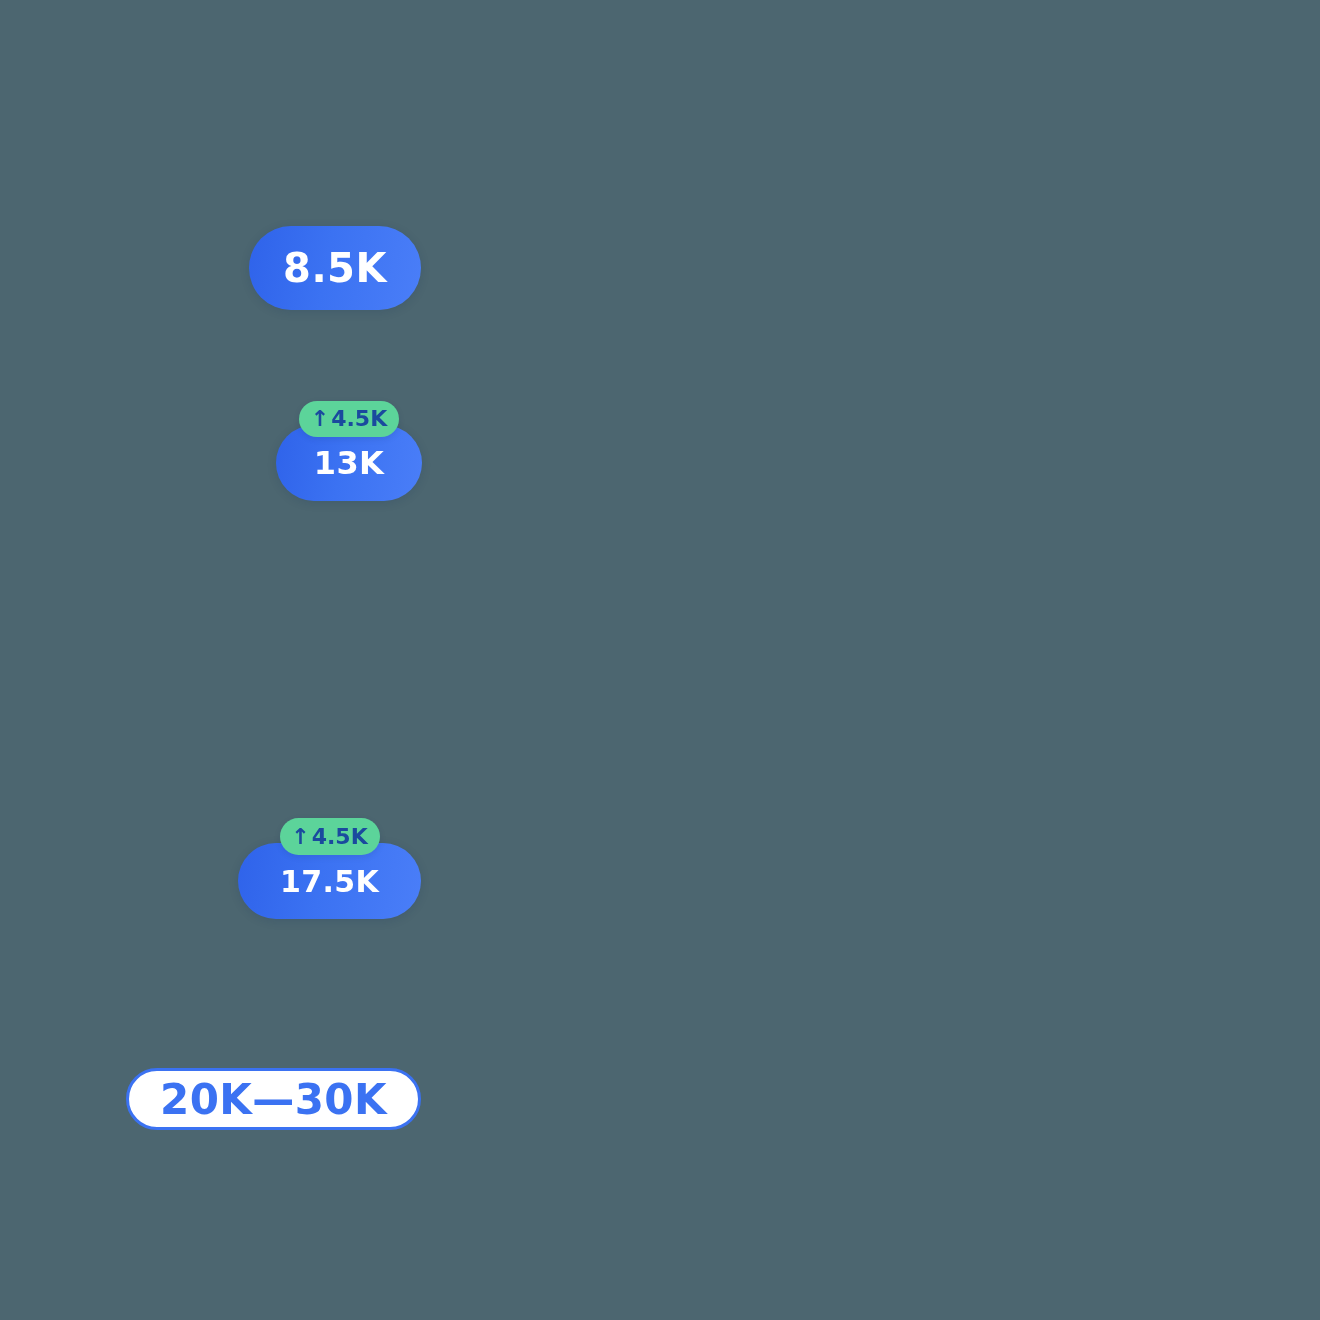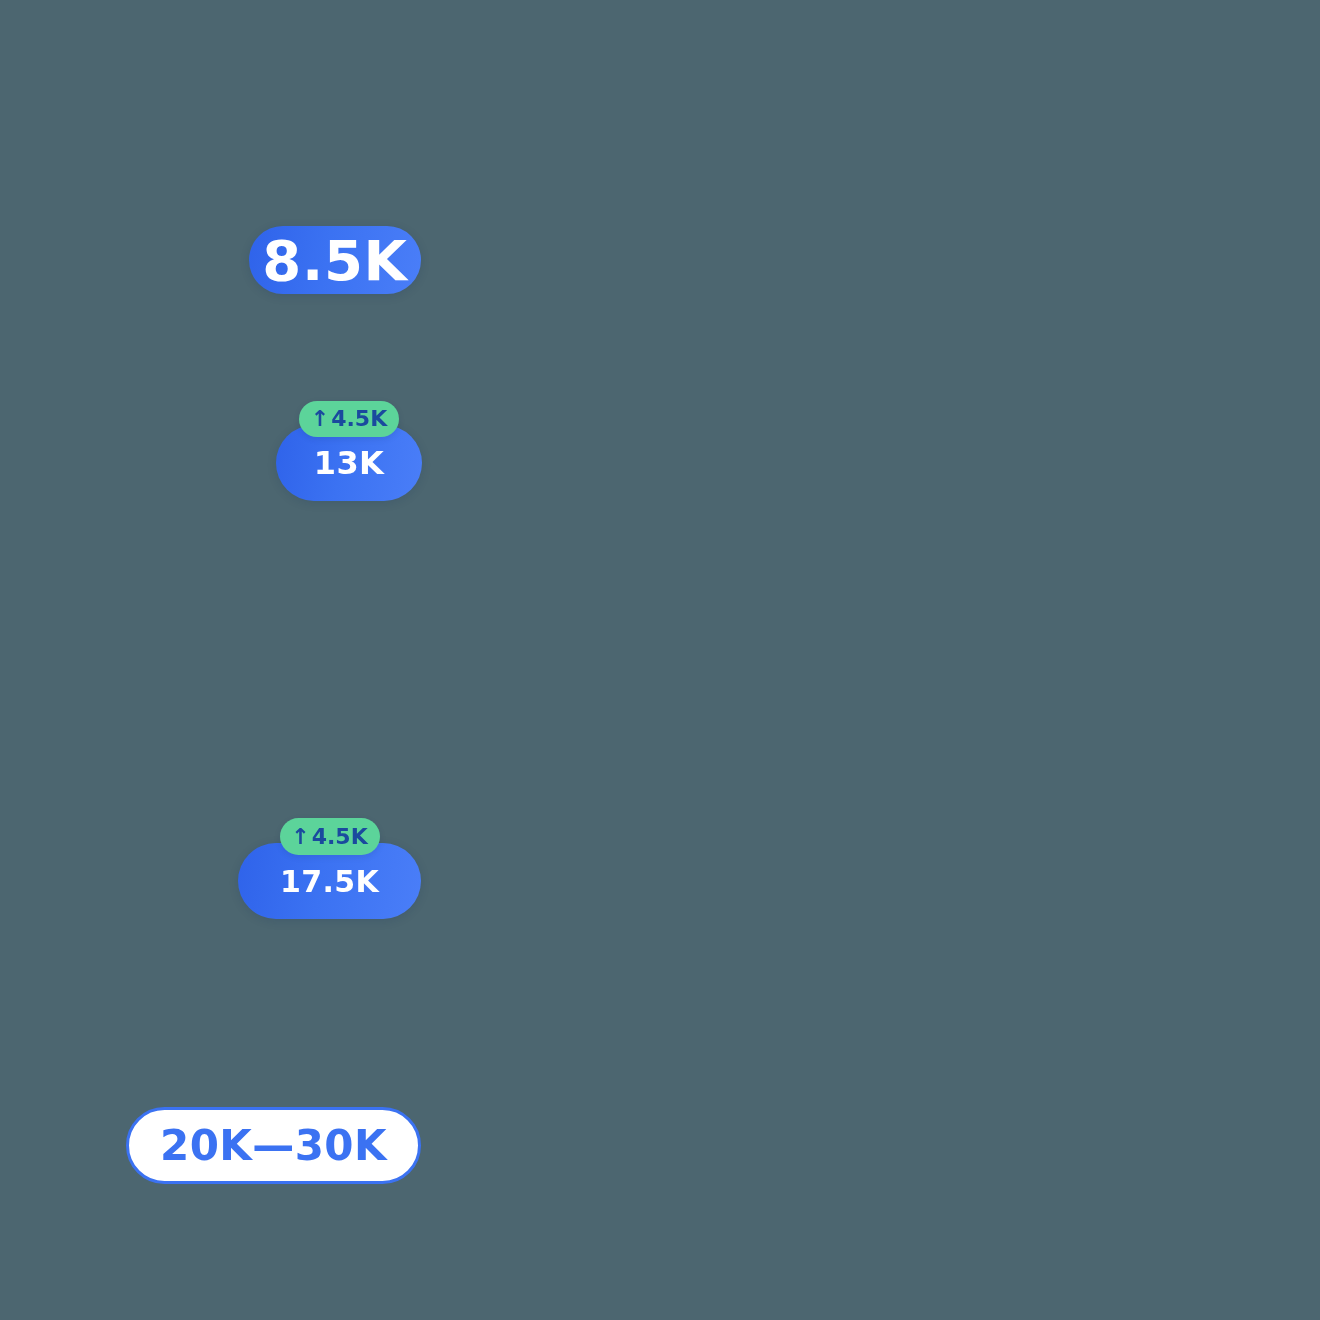--- a/index.html
+++ b/index.html
@@ -86,32 +86,32 @@
     border: 3px solid #3b72f2;
     color: #3b72f2;
     font-weight: 700;
     letter-spacing: 0.01em;
     box-sizing: border-box;
     white-space: nowrap;
   }
 
   
   #group-1 { left: 249px; top: 226px; }
-  #group-1 .value-pill { width: 172px; height: 68px; font-size: 56px; }
+  #group-1 .value-pill { width: 172px; height: 84px; font-size: 40px; }
 
   #group-2 { left: 276px; top: 401px; }
   #group-2 .delta-chip { width: 100px; height: 36px; font-size: 22px; gap: 2px; }
   #group-2 .value-pill { width: 146px; height: 76px; font-size: 32px; }
 
   #group-3 { left: 238px; top: 818px; }
   #group-3 .delta-chip { width: 100px; height: 37px; font-size: 22px; gap: 2px; }
   #group-3 .value-pill { width: 183px; height: 76px; font-size: 30px; }
 
   #group-4 { left: 126px; top: 1068px; }
-  #group-4 .range-pill { width: 295px; height: 77px; font-size: 42px; margin-top: 39px; }
+  #group-4 .range-pill { width: 295px; height: 62px; font-size: 42px; }
 </style>
 </head>
 <body style="background: rgb(76, 102, 112);">
 
 <div id="stage">
 
   <div class="badge-group" id="group-1">
     <div class="value-pill">8.5K</div>
   </div>
 

